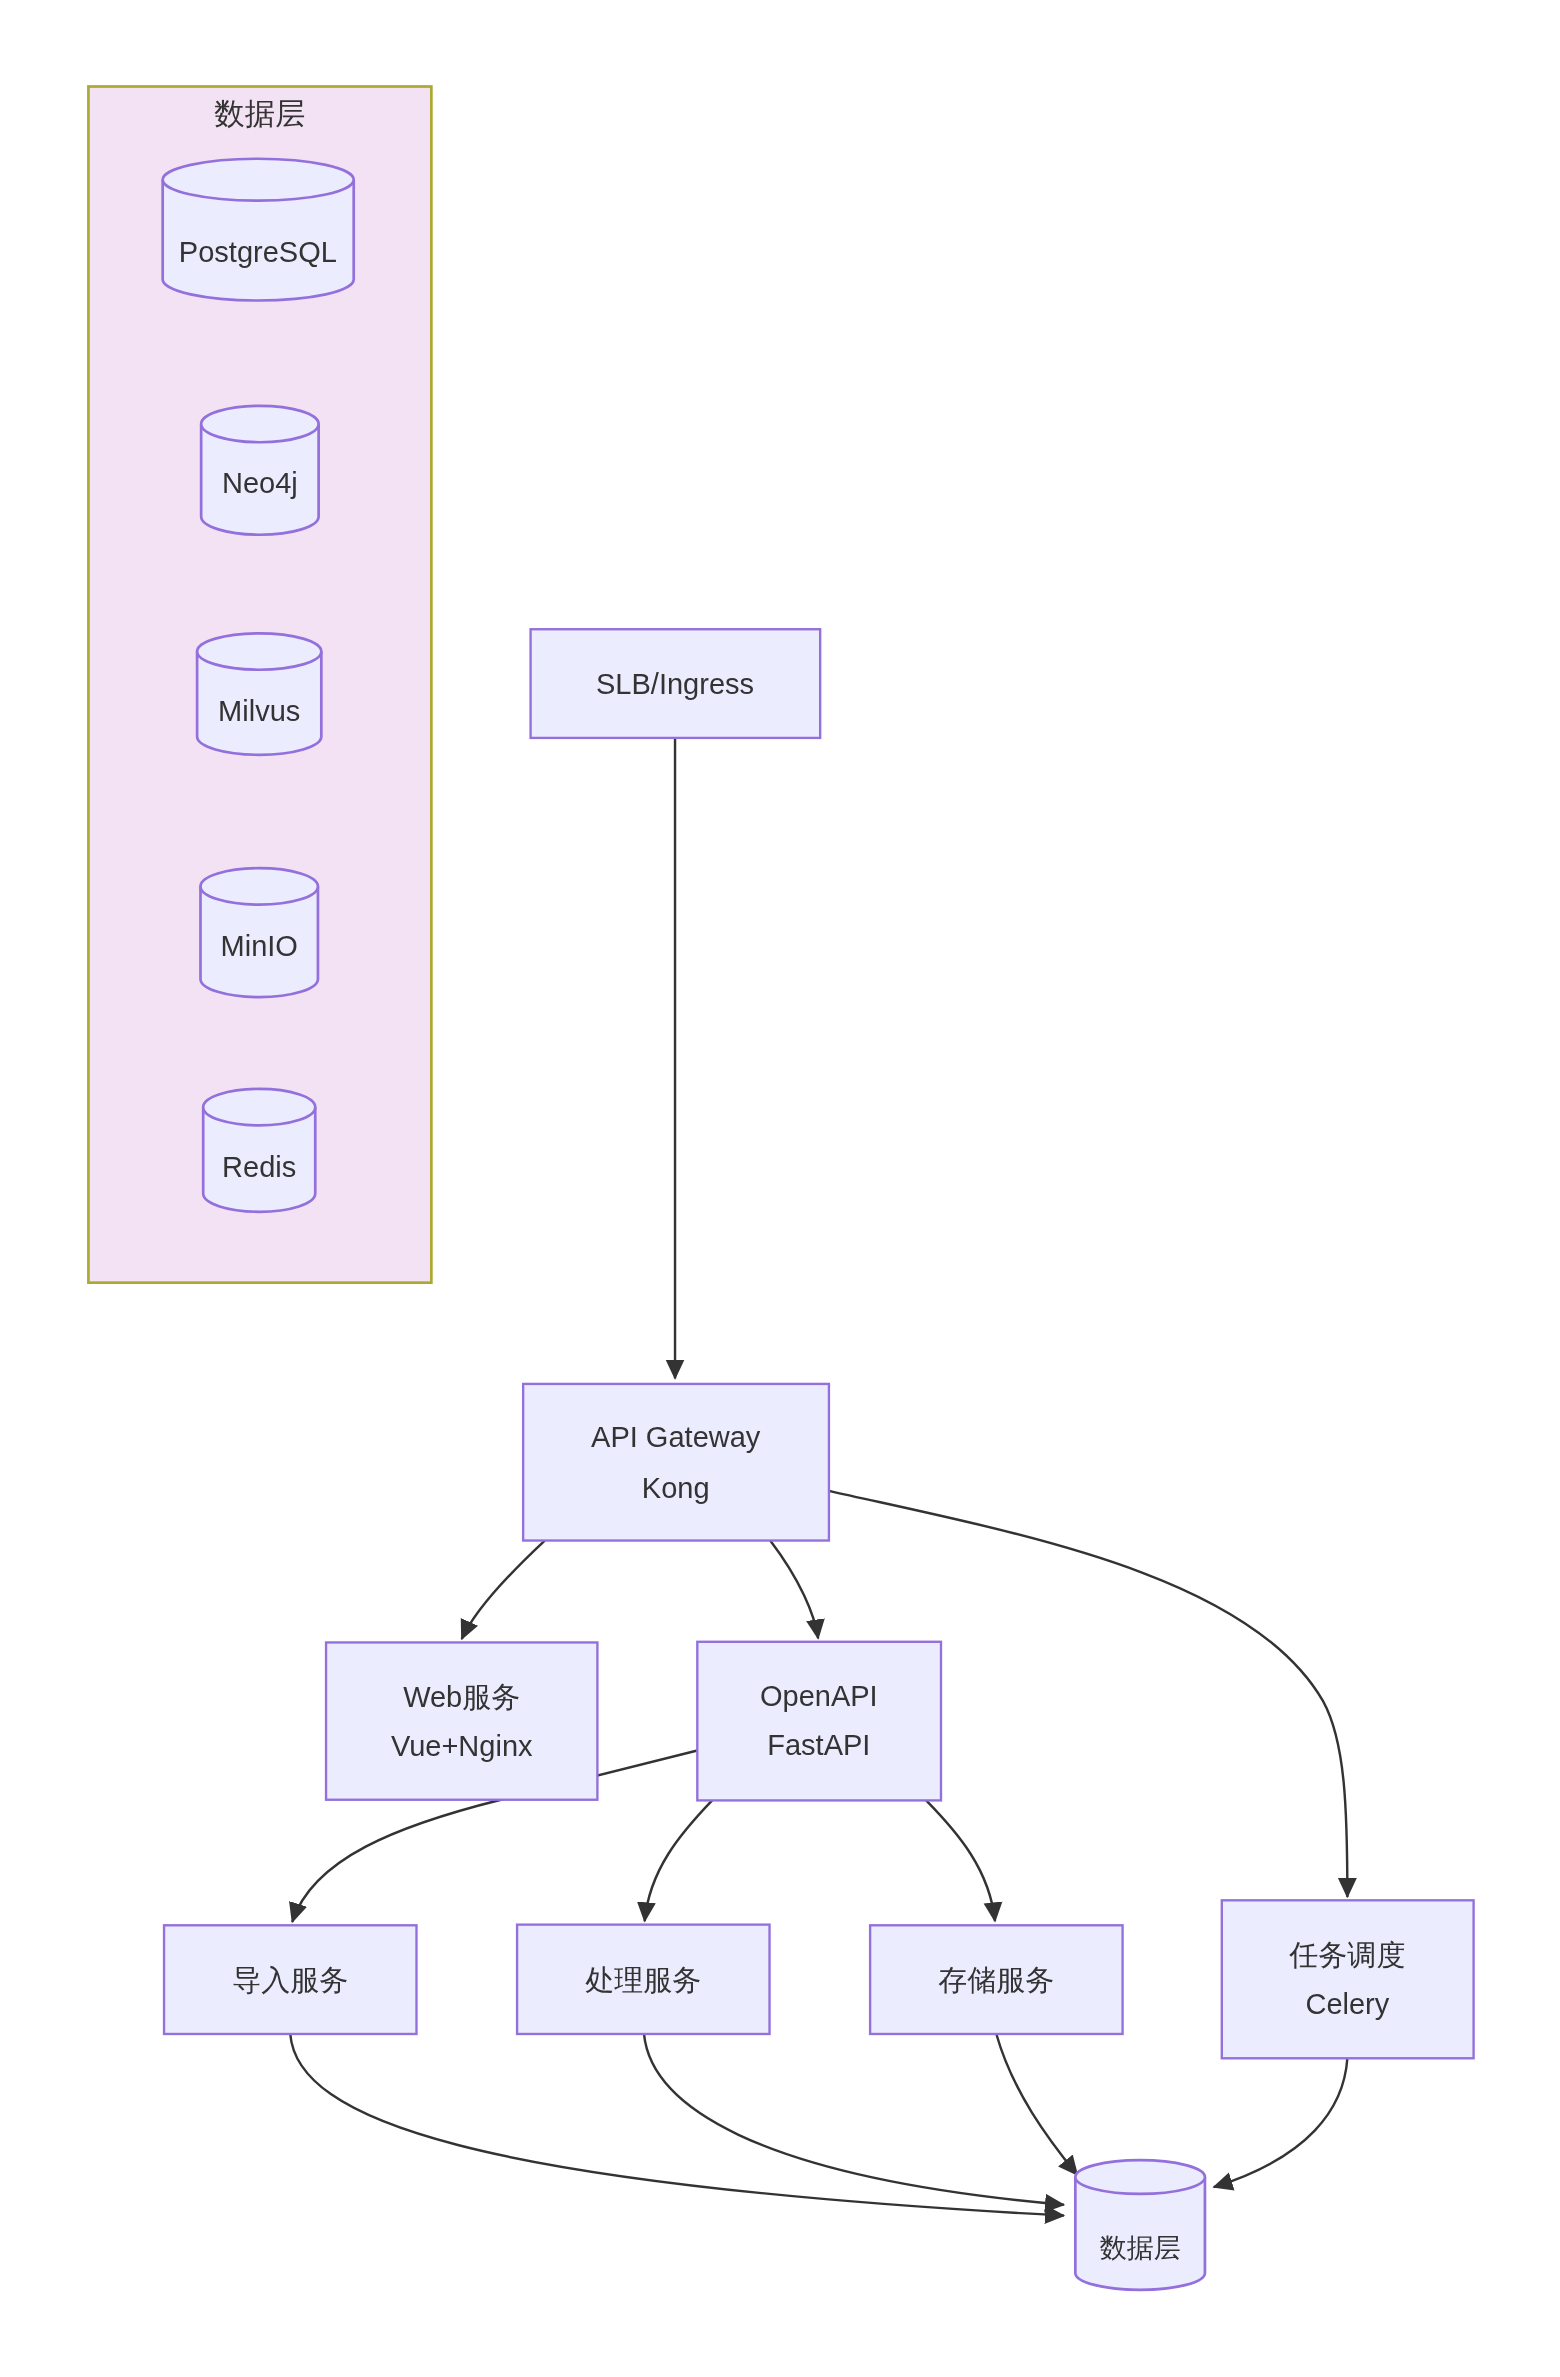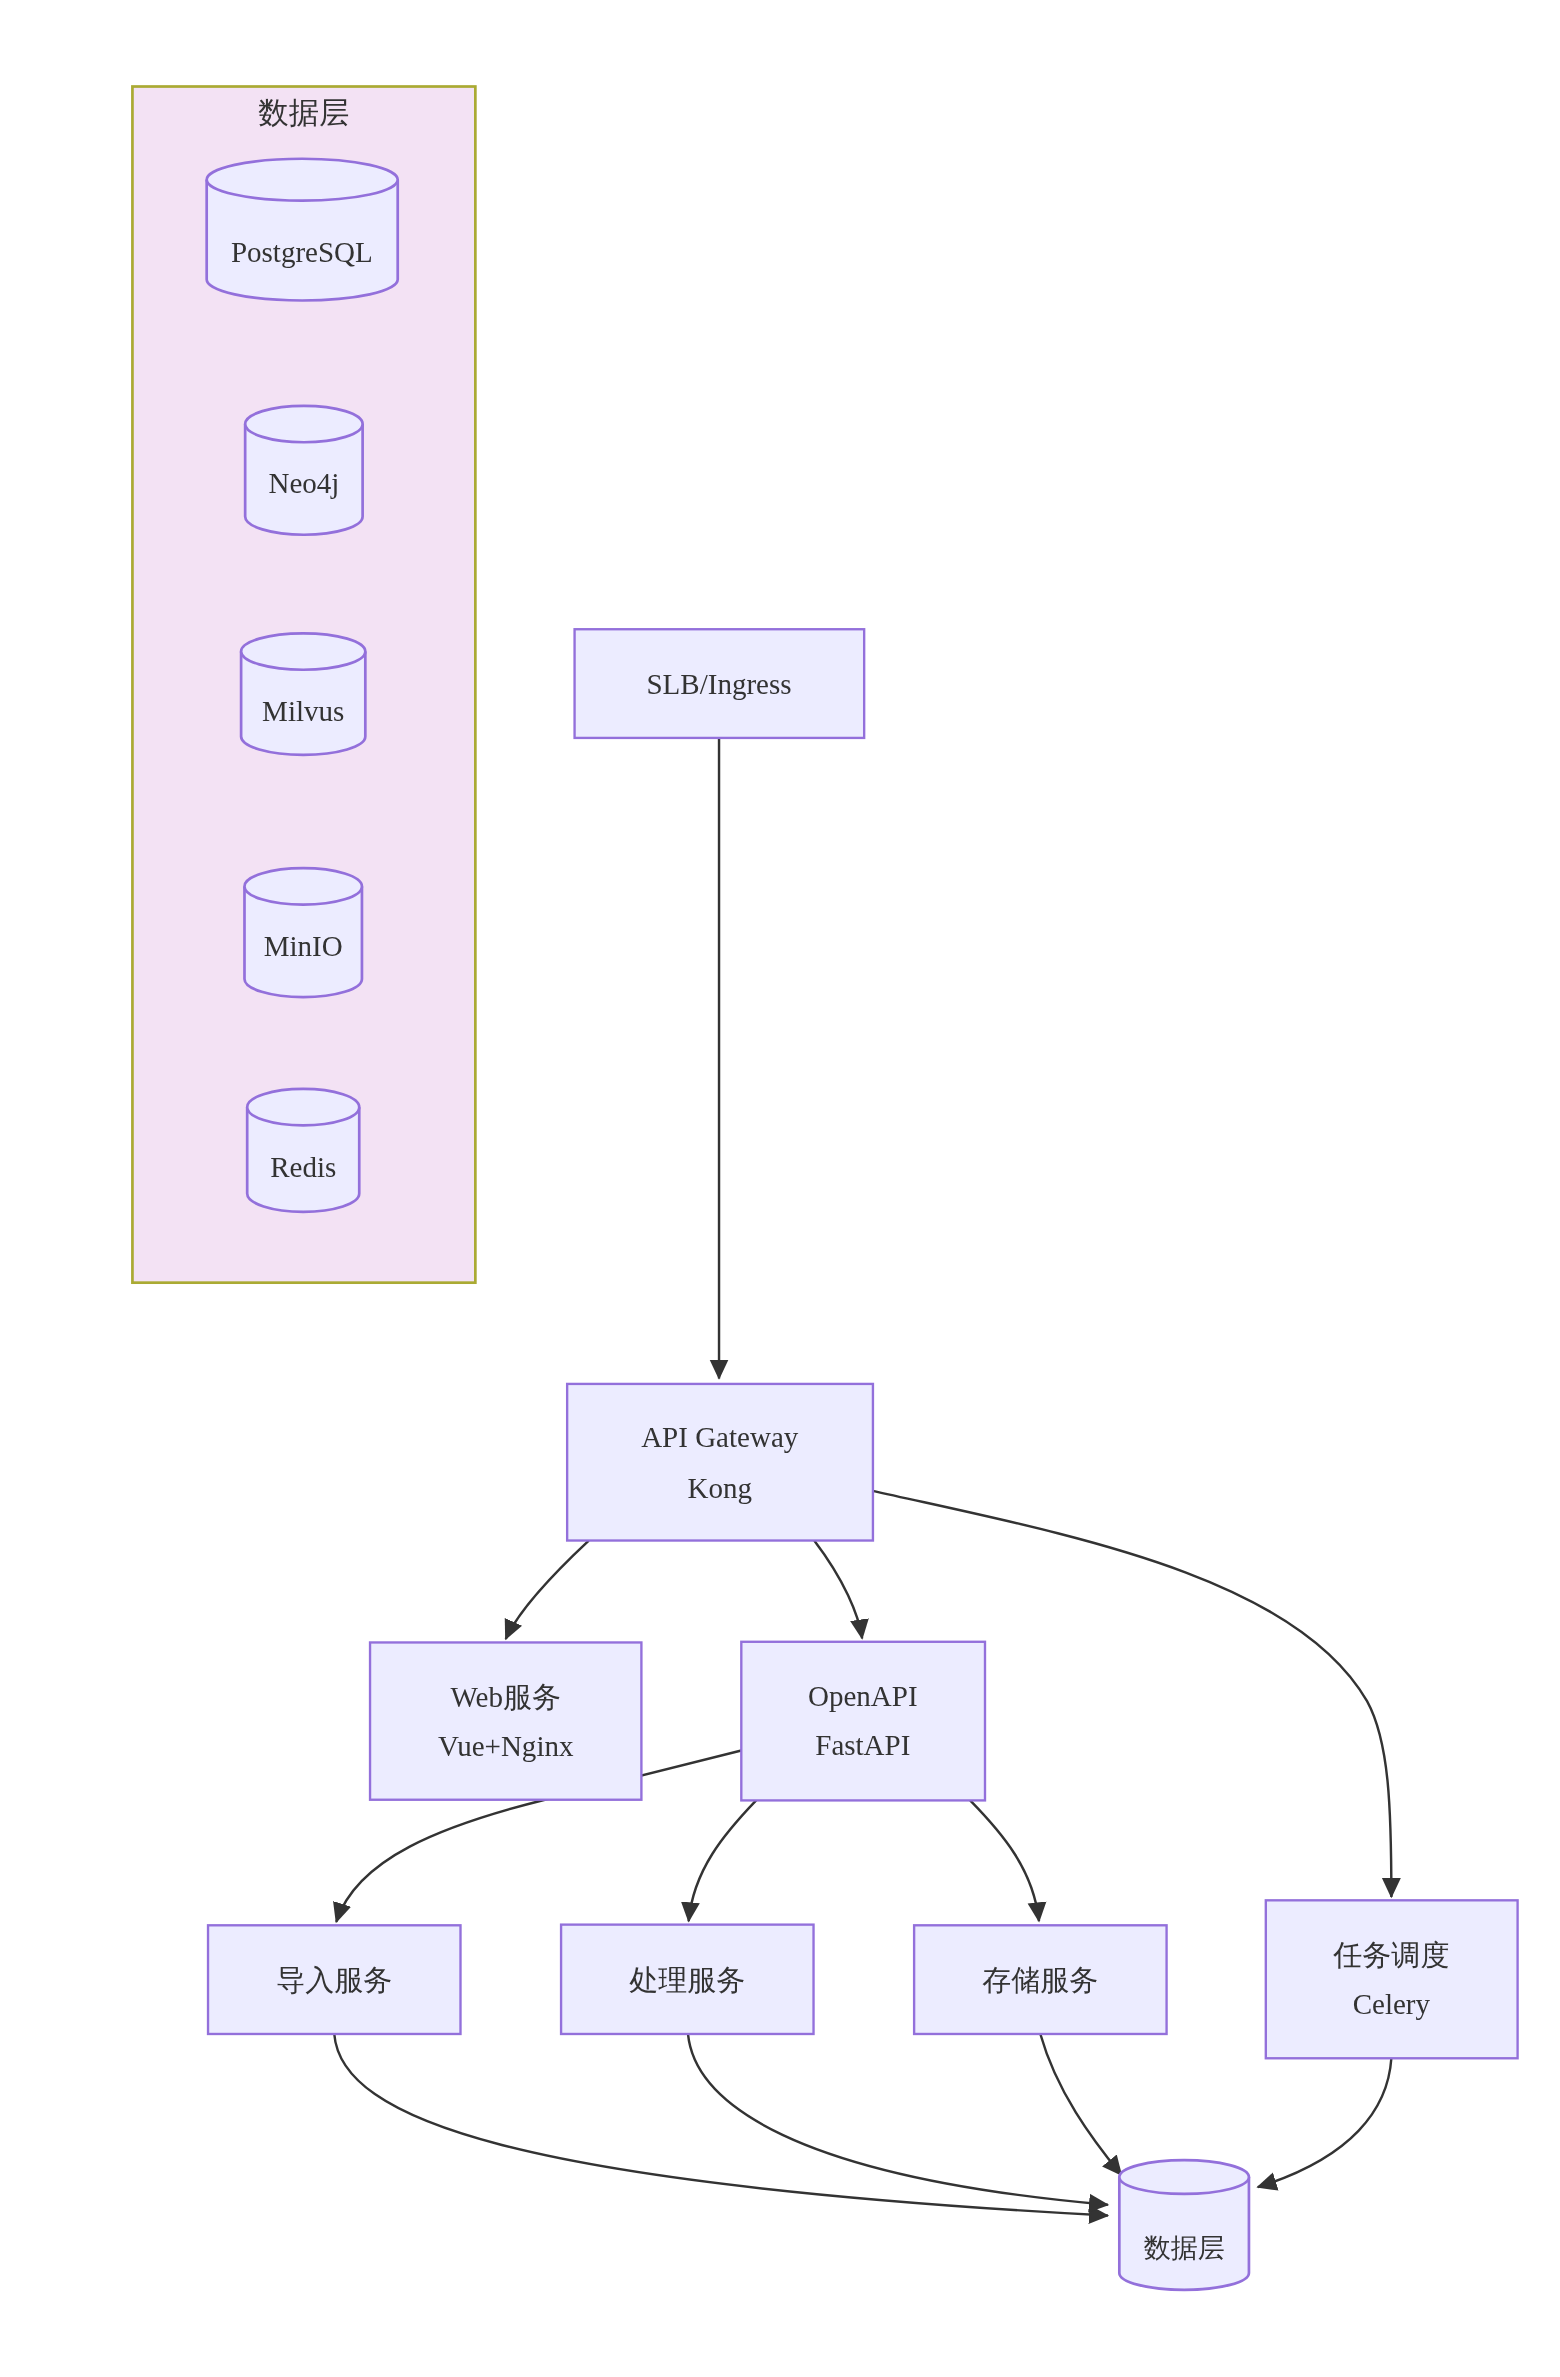--- a/index.html
+++ b/index.html
@@ -5,22 +5,21 @@
   html, body {
     margin: 0;
     padding: 0;
     background: #ffffff;
   }
   .stage {
     position: relative;
     width: 1240px;
     height: 2377px;
     background: #ffffff;
-    font-family: Liberation Serif, serif;
-    margin-left: 44px;
+    font-family: Liberation Sans, sans-serif;
   }
   svg { display: block; }
   .cluster-rect {
     fill: #F3E2F4;
     stroke: #AAAA33;
     stroke-width: 4;
   }
   .cluster-title {
     fill: #333333;
     font-size: 45px;

